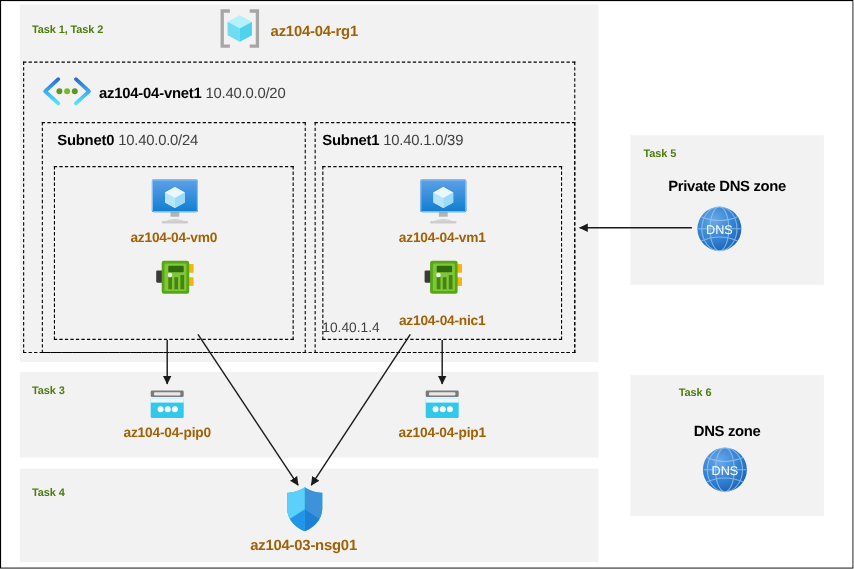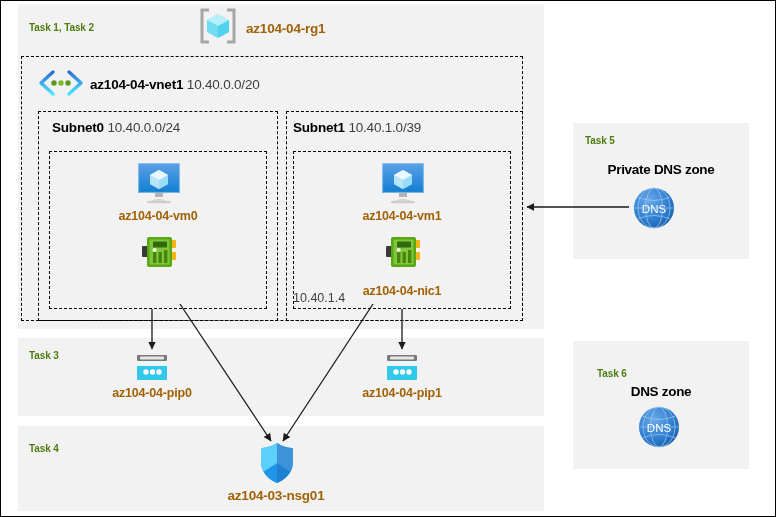--- a/index.html
+++ b/index.html
@@ -296,21 +296,21 @@
         <ellipse cx="22" cy="22" rx="16" ry="20"></ellipse>
         <line x1="2.5" y1="22" x2="41.5" y2="22"></line>
         <path d="M5.5 11 Q22 18 38.5 11"></path>
         <path d="M5.5 33 Q22 26 38.5 33"></path>
       </g>
       <text x="22" y="26.5" text-anchor="middle" font-family="'Liberation Sans', sans-serif" font-size="11.5" fill="#ffffff">DNS</text>
     </svg>
   </div>
 
   <div class="panel" style="left:572px; top:340px; width:176px; height:128px;"></div>
-  <div class="task-label" style="left:596px; top:351px;margin-top:16px;">Task 6</div>
+  <div class="task-label" style="left:616px; top:351px;">Task 6</div>
   <div class="zone-head" style="left:572px; top:383px; width:176px;">DNS zone</div>
 
   <div class="icon" style="left:636px; top:404px;">
     <svg width="44" height="44" viewBox="0 0 44 44">
       <defs>
         <radialGradient id="dnsg1" cx="38%" cy="32%" r="72%">
           <stop offset="0%" stop-color="#6aa9e8"></stop>
           <stop offset="65%" stop-color="#2f7fd1"></stop>
           <stop offset="100%" stop-color="#1d62ad"></stop>
         </radialGradient>

